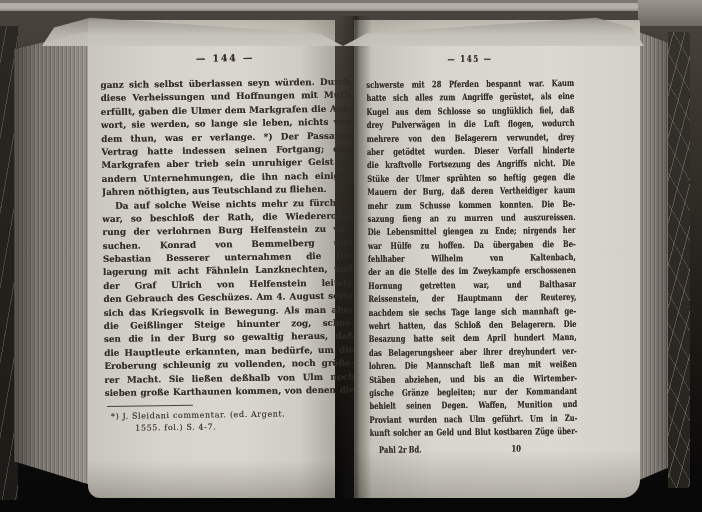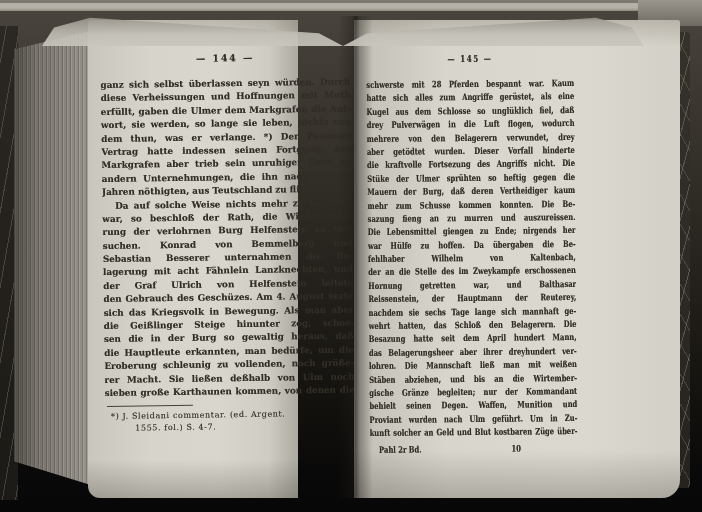--- a/index.html
+++ b/index.html
@@ -28,25 +28,25 @@
   .fore-edge-right{position:absolute;left:620px;top:16px;width:38px;height:466px;
     clip-path:polygon(0 0.5%,100% 3.5%,100% 94%,0 97.5%);
     background:linear-gradient(90deg,rgba(255,255,255,0.10) 0%,rgba(25,23,20,0.10) 55%,rgba(25,23,20,0.40) 100%),
                repeating-linear-gradient(90deg,#6e6a63 0 1px,#9a948b 1px 2px,#87837b 2px 4px);}
   .cover-right{position:absolute;left:654px;top:20px;width:22px;height:456px;border-radius:0 4px 4px 0;
     background:repeating-linear-gradient(105deg,rgba(170,164,152,0) 0 5px,rgba(170,164,152,0.35) 5px 6px,rgba(170,164,152,0) 6px 11px),
                repeating-linear-gradient(60deg,rgba(140,134,122,0) 0 7px,rgba(140,134,122,0.30) 7px 8px,rgba(140,134,122,0) 8px 15px),
                linear-gradient(180deg,#35322c,#26231f);}
 
   .page{position:absolute;top:8px;height:478px;}
-  .page-left{left:74px;width:210px;border-radius:2px 0 0 12px;
+  .page-left{left:74px;width:247px;border-radius:2px 0 0 12px;
     background:linear-gradient(180deg,rgba(120,114,102,0.30) 0,rgba(120,114,102,0) 26px),
                linear-gradient(180deg,rgba(60,56,49,0) 92%,rgba(60,56,49,0.30) 100%),
                linear-gradient(90deg,#c9c6bd 0%,#d7d4cb 30%,#d9d6cd 62%,#cfccc3 86%,#aeaba2 99%);}
-  .page-right{left:340px;width:326px;border-radius:0 2px 18px 0;
+  .page-right{left:340px;width:286px;border-radius:0 2px 18px 0;
     background:linear-gradient(180deg,rgba(120,114,102,0.30) 0,rgba(120,114,102,0) 26px),
                linear-gradient(180deg,rgba(60,56,49,0) 90%,rgba(60,56,49,0.28) 100%),
                linear-gradient(90deg,#a5a299 0%,#c6c3ba 6%,#d8d5cc 28%,#dbd8cf 70%,#d3d0c7 100%);}
   .gutter{position:absolute;left:324px;top:4px;width:34px;height:482px;
     background:linear-gradient(90deg,rgba(20,18,15,0) 0%,rgba(30,27,22,0.40) 42%,rgba(12,11,9,0.55) 52%,rgba(30,27,22,0.28) 64%,rgba(20,18,15,0) 100%);}
   .top-edge{position:absolute;left:28px;top:2px;width:602px;height:32px;
     clip-path:polygon(0 100%,2% 42%,8% 12%,46% 60%,50% 100%,54% 60%,92% 12%,98% 42%,100% 100%);
     background:linear-gradient(180deg,#8f8b82,#c4c1b8 65%,#c9c6bd);opacity:0.9;}
 
   

